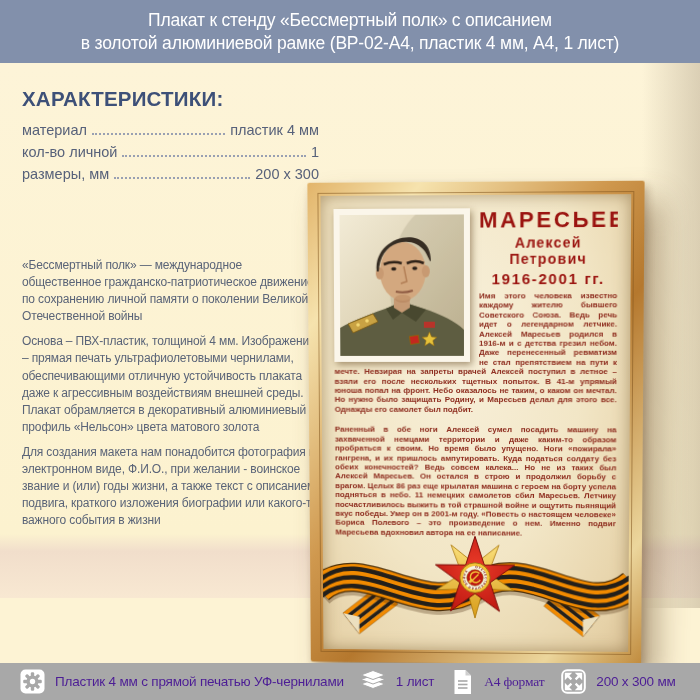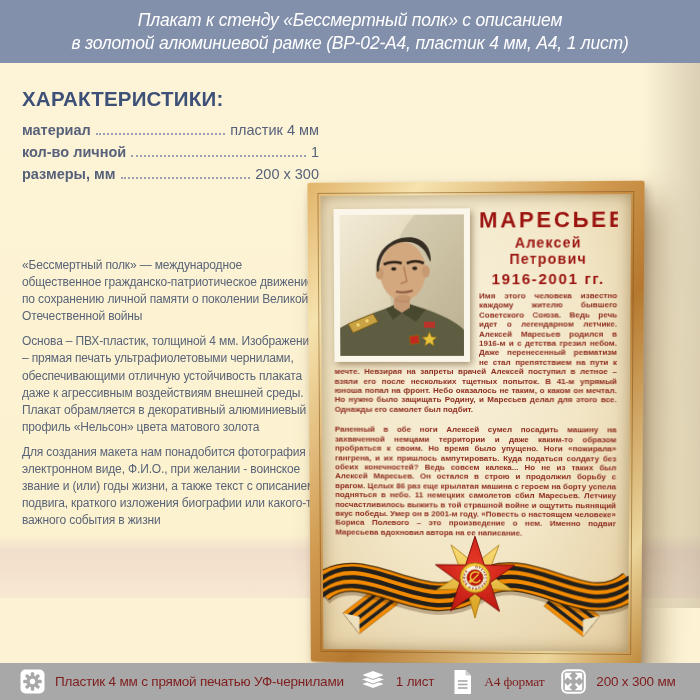--- a/index.html
+++ b/index.html
@@ -4,33 +4,33 @@
 <style>
   html,body{margin:0;padding:0;}
   body{width:700px;height:700px;overflow:hidden;
        font-family:"Liberation Sans","DejaVu Sans",sans-serif;}
   .page{position:relative;width:700px;height:700px;background:#fdf3d4;}
 
   
   .header{position:absolute;top:0;left:0;width:700px;height:63px;background:#8290ab;
           display:flex;flex-direction:column;justify-content:center;align-items:center;
           color:#fff;letter-spacing:-0.2px;}
-  .header div{font-size:17.5px;line-height:23px;white-space:nowrap;font-style:italic;}
+  .header div{font-size:17.5px;line-height:23px;white-space:nowrap;}
 
   
   .main{position:absolute;top:63px;left:0;width:700px;height:535px;
         background:linear-gradient(180deg,#fdf4d8 0%,#fcf2cf 88%,#f1decb 91.3%,#f8e8d2 100%);}
   .wall-shade{position:absolute;top:0;right:0;width:58px;height:545px;
         background:linear-gradient(to right,rgba(150,130,105,0),rgba(140,122,100,.30));}
 
   
   .char-block{position:absolute;left:22px;top:24px;width:297px;color:#57617a;}
   .sec-heading{font-size:20.5px;font-weight:bold;color:#3d5078;margin:0 0 11px 0;letter-spacing:.2px;}
   .char-row{display:flex;align-items:baseline;height:21.8px;font-size:14.5px;}
-  .char-label{font-weight:bold;white-space:nowrap;}
+  .char-label{font-weight:normal;white-space:nowrap;}
   .char-dots{flex:1;border-bottom:2px dotted #99a0b2;margin:0 5px 4px 5px;height:1px;}
   .char-value{white-space:nowrap;}
 
   .desc-block{position:absolute;left:22px;top:186px;width:299px;color:#5a6478;}
   .desc-p{font-size:12px;line-height:17.1px;margin:8px 0 0 0;letter-spacing:-0.15px;}
 
   
   .poster{position:absolute;left:308px;top:121px;width:334px;height:482px;
           transform:perspective(1200px) rotateX(-3deg) rotateY(-2.4deg);transform-origin:50% 50%;}
   .frame{position:relative;width:100%;height:100%;box-sizing:border-box;padding:13px;border-radius:2px;
@@ -48,21 +48,21 @@
   .p-patro{font-size:14px;font-weight:bold;letter-spacing:1.2px;line-height:16px;margin-top:2px;}
   .p-years{font-size:15px;font-weight:bold;letter-spacing:1.6px;line-height:17px;margin-top:3px;margin-bottom:4px;}
   .p-text{margin:0;text-align:justify;text-align-last:left;font-size:8px;line-height:9.4px;
           font-weight:bold;color:#8d2b1d;}
   .p-text.second{margin-top:11px;}
   .ribbon-wrap{position:absolute;left:0;right:0;bottom:4px;height:115px;z-index:2;}
   .ribbon-wrap svg{display:block;width:100%;height:100%;}
 
   
   .footer{position:absolute;left:0;top:663px;width:700px;height:37px;background:#a8a8a8;
-          display:flex;align-items:center;color:#7f1d1d;}
+          display:flex;align-items:center;color:#4c1d95;}
   .f-item{display:flex;align-items:center;}
   .f-item .txt{font-size:13.5px;letter-spacing:-0.2px;margin-left:10px;white-space:nowrap;}
   .f-icon{display:block;}
   .i1{margin-left:20px;} .i2{margin-left:16px;} .i3{margin-left:17px;font-family:Liberation Serif, serif;} .i4{margin-left:17px;}
 </style>
 </head>
 <body>
 
 <div class="page">
 

